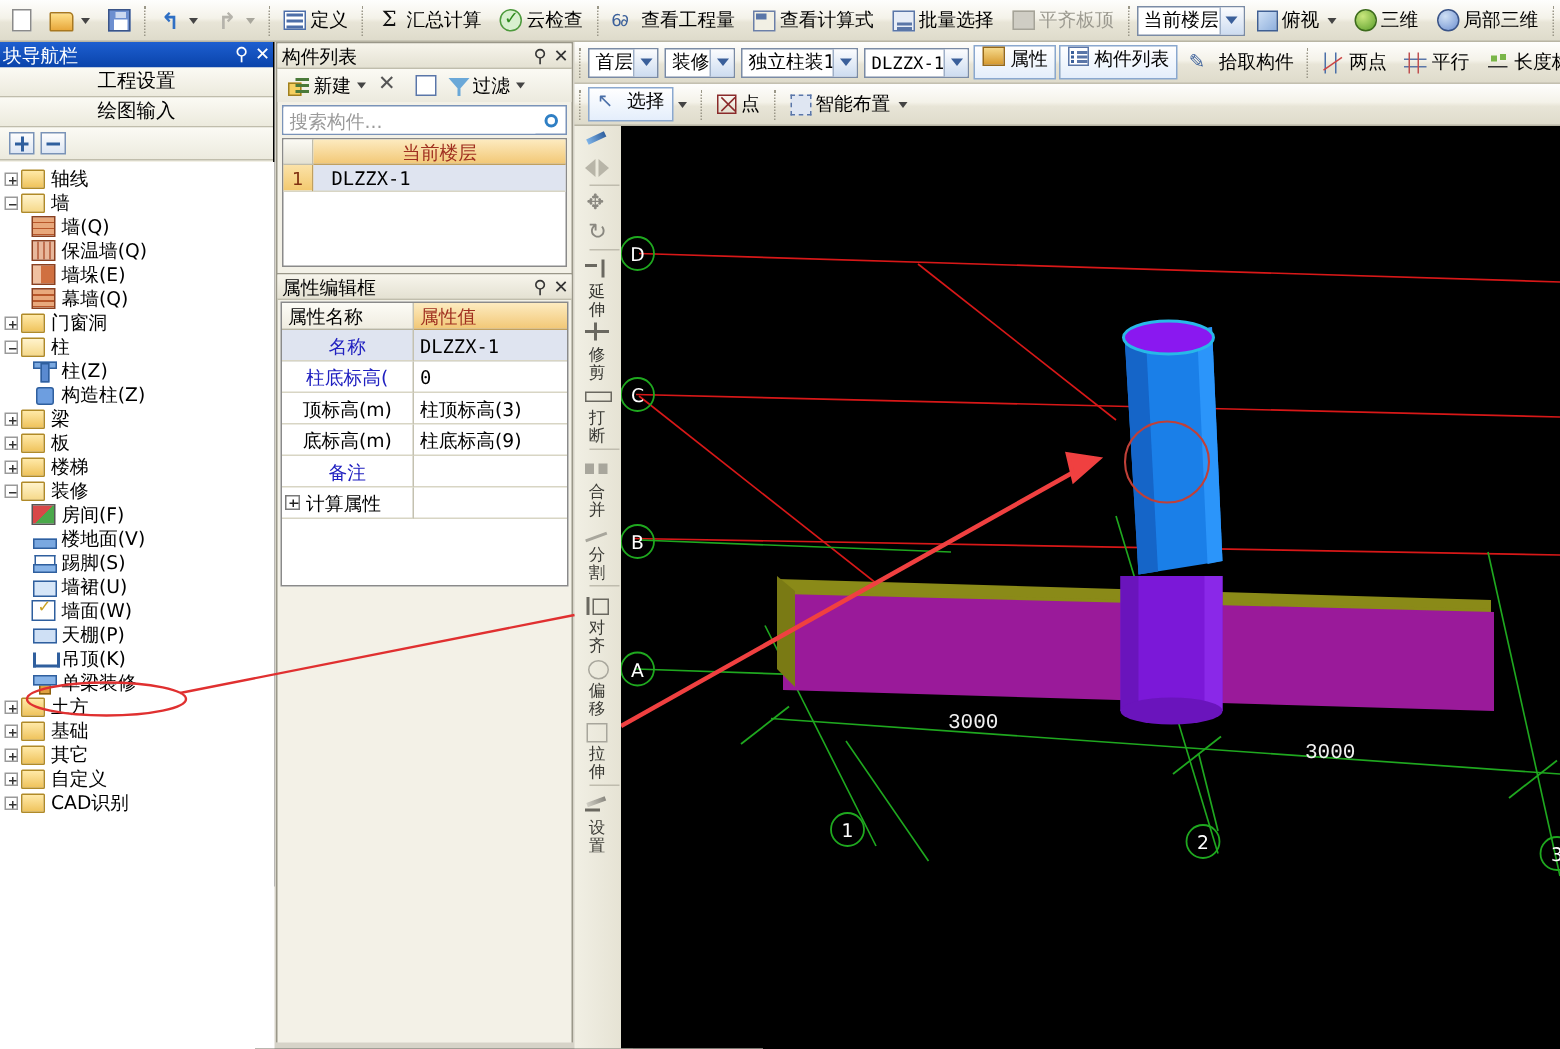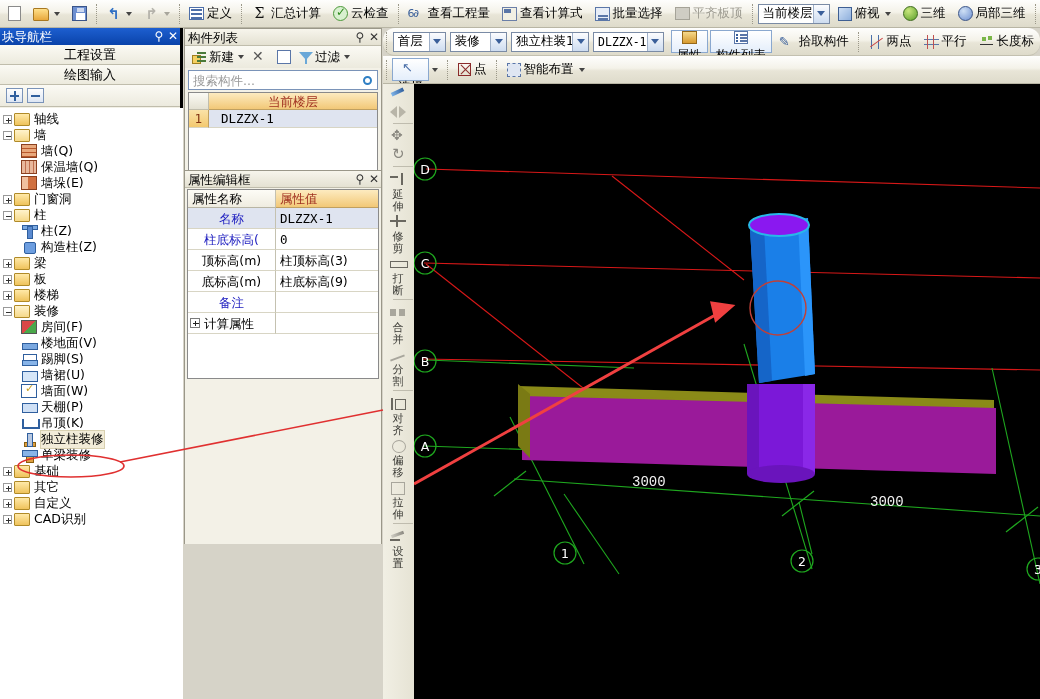--- a/index.html
+++ b/index.html
@@ -119,33 +119,32 @@
   .cb-btn i {
     width:0;height:0;border-left:4px solid transparent;border-right:4px solid transparent;
     border-top:5px solid #3a5f9a; display:block;
   }
 
   
   .toolbar-2 {
     position: absolute; left: 383px; top: 28px; width: 657px; height: 28px;
     background: linear-gradient(to bottom, #fefefd 0%, #f4f2e9 45%, #e8e5d7 55%, #dedbcb 100%);
     border-bottom: 1px solid #c3c0b0;
-    display: flex; align-items: center; white-space: nowrap; overflow: hidden; border-radius: 12px;
+    display: flex; align-items: center; white-space: nowrap; overflow: hidden;
   }
   .toolbar-3 {
     position: absolute; left: 383px; top: 56px; width: 657px; height: 28px;
     background: linear-gradient(to bottom, #fefefd 0%, #f4f2e9 45%, #e8e5d7 55%, #dedbcb 100%);
     border-bottom: 1px solid #b8b5a4;
     display: flex; align-items: center; white-space: nowrap; overflow: hidden;
   }
   .tb-toggle {
-    display: inline-flex; align-items:center; gap:3px; height: 23px; padding: 0 5px;
+    display: inline-flex; gap:3px; height: 23px; padding: 0 5px;
     border: 1px solid #8aa8cf; background: linear-gradient(to bottom,#ffffff,#e4eefb);
     margin: 0 1px;
-    flex-direction: column;
   }
   .ico-prop {
     width:15px;height:13px;background:linear-gradient(to bottom,#f5d98c,#d79a2e);
     border:1px solid #96691a;
   }
   .ico-list {
     width:14px;height:13px;background:#fff;border:1px solid #5a76a8;
   }
   .ico-list:after{
     content:'';position:absolute;left:5px;top:2px;width:7px;height:2px;background:#5a76a8;
@@ -194,21 +193,21 @@
     content:'';position:absolute;left:0;top:5px;width:13px;height:1px;background:#8a2a2a;
     transform:rotate(-45deg);
   }
   .ico-smart {
     width:14px;height:14px;background:#dfe6f2;border:1px dashed #5a76a8;
   }
 
   
   .navpanel {
     position: absolute; left: 0; top: 28px; width: 183px; height: 563px;
-    background: #f3f1e7; border-right: 3px solid #000000;
+    background: #f3f1e7; border-right: 1px solid #000000;
   }
   .panel-title {
     height: 17px; background: linear-gradient(to bottom,#1d5fd0,#0a43aa);
     color: #fff; font-size: 12.5px; line-height: 17px; padding-left: 2px;
     display: flex; align-items: center; overflow: hidden;
   }
   .panel-title .pt-text { flex: 1; white-space: nowrap; overflow: hidden; }
   .pt-btn { width: 14px; text-align: center; color: #fff; font-size: 12px; cursor:pointer; }
   .nav-btn {
     height: 20px; line-height: 20px; text-align: center; font-size: 13px;
@@ -349,21 +348,21 @@
     text-align:center; font-size:12px; line-height:18px; color:#803010;
   }
   .clg-row .c1 {
     flex:1; background:#dfe4f0; border-bottom:1px solid #d8d5c4;
     font-size:12.5px; line-height:18px; padding-left:12px;
     font-family:"DejaVu Sans Mono","Liberation Mono",monospace; color:#000;
   }
 
   
   .proppanel {
-    position: absolute; left: 184px; top: 170px; width: 198px; height: 374px;
+    position: absolute; left: 184px; top: 182px; width: 198px; height: 513px;
     background: #f3f1e7; border: 1px solid #9a9789; border-bottom:none;
   }
   .pg {
     margin: 1px 2px 0 2px; background:#fff; border:1px solid #8a8a8a; height: 190px;
     overflow:hidden;
   }
   .pg-head { display:flex; height:18px; }
   .pg-head .h1 {
     width:88px; background:linear-gradient(to bottom,#fdfcf6,#efece0);
     border-right:1px solid #c4c1b0; border-bottom:1px solid #b8b5a4;
@@ -638,20 +637,25 @@
         <div class="tnode indent1">
           <span class="tdots"></span>
           <span class="ticon ic-brick2"></span>
           <span class="tlabel">保温墙(Q)</span>
         </div>
         <div class="tnode indent1">
           <span class="tdots"></span>
           <span class="ticon ic-brick3"></span>
           <span class="tlabel">墙垛(E)</span>
         </div>
+        <div class="tnode indent1">
+          <span class="tdots"></span>
+          <span class="ticon ic-brick"></span>
+          <span class="tlabel">幕墙(Q)</span>
+        </div>
         <div class="tnode indent0">
           <span class="texp plus"></span>
           <span class="tfolder"></span>
           <span class="tlabel">门窗洞</span>
         </div>
         <div class="tnode indent0">
           <span class="texp"></span>
           <span class="tfolder open"></span>
           <span class="tlabel">柱</span>
         </div>
@@ -713,29 +717,29 @@
         <div class="tnode indent1">
           <span class="tdots"></span>
           <span class="ticon ic-ceil"></span>
           <span class="tlabel">天棚(P)</span>
         </div>
         <div class="tnode indent1">
           <span class="tdots"></span>
           <span class="ticon ic-hang"></span>
           <span class="tlabel">吊顶(K)</span>
         </div>
-        <div class="tnode indent1 sel">
-          <span class="tdots"></span>
-          <span class="ticon ic-dlz"></span>
-          <span class="tlabel">独立柱装修</span>
-        </div>
         <div class="tnode indent1">
           <span class="tdots"></span>
           <span class="ticon ic-beam"></span>
           <span class="tlabel">单梁装修</span>
+        </div>
+        <div class="tnode indent0">
+          <span class="texp plus"></span>
+          <span class="tfolder"></span>
+          <span class="tlabel">土方</span>
         </div>
         <div class="tnode indent0">
           <span class="texp plus"></span>
           <span class="tfolder"></span>
           <span class="tlabel">基础</span>
         </div>
         <div class="tnode indent0">
           <span class="texp plus"></span>
           <span class="tfolder"></span>
           <span class="tlabel">其它</span>

